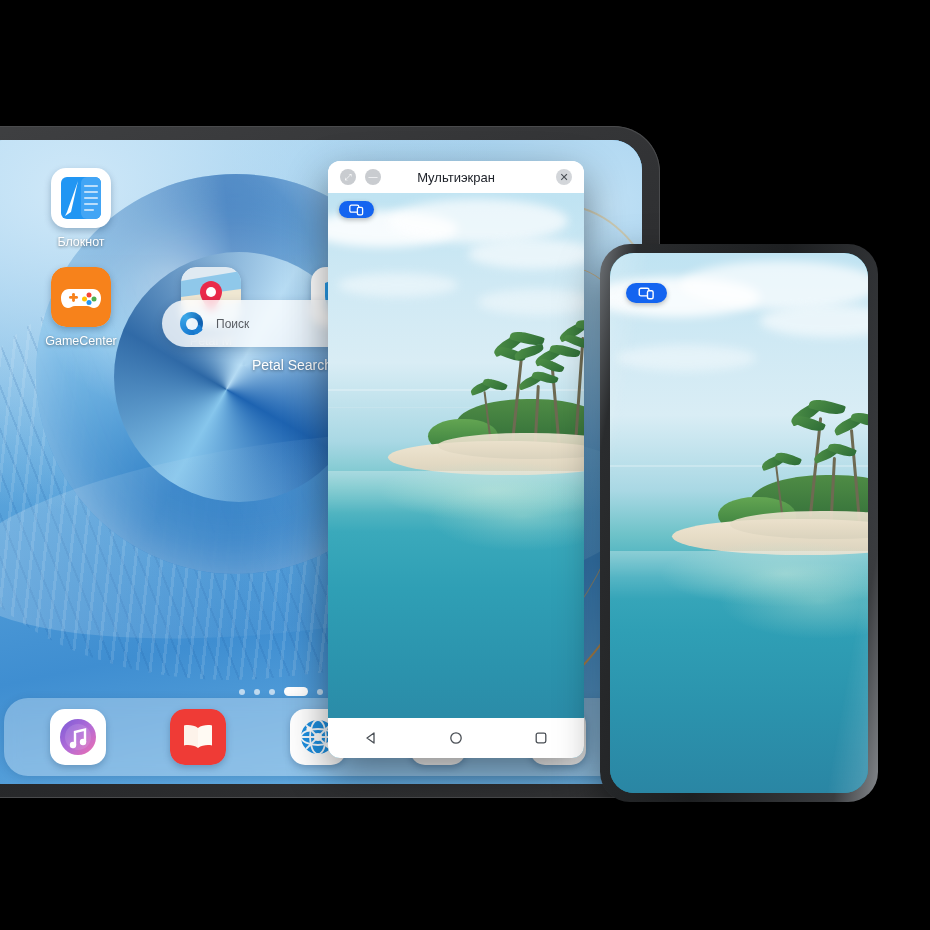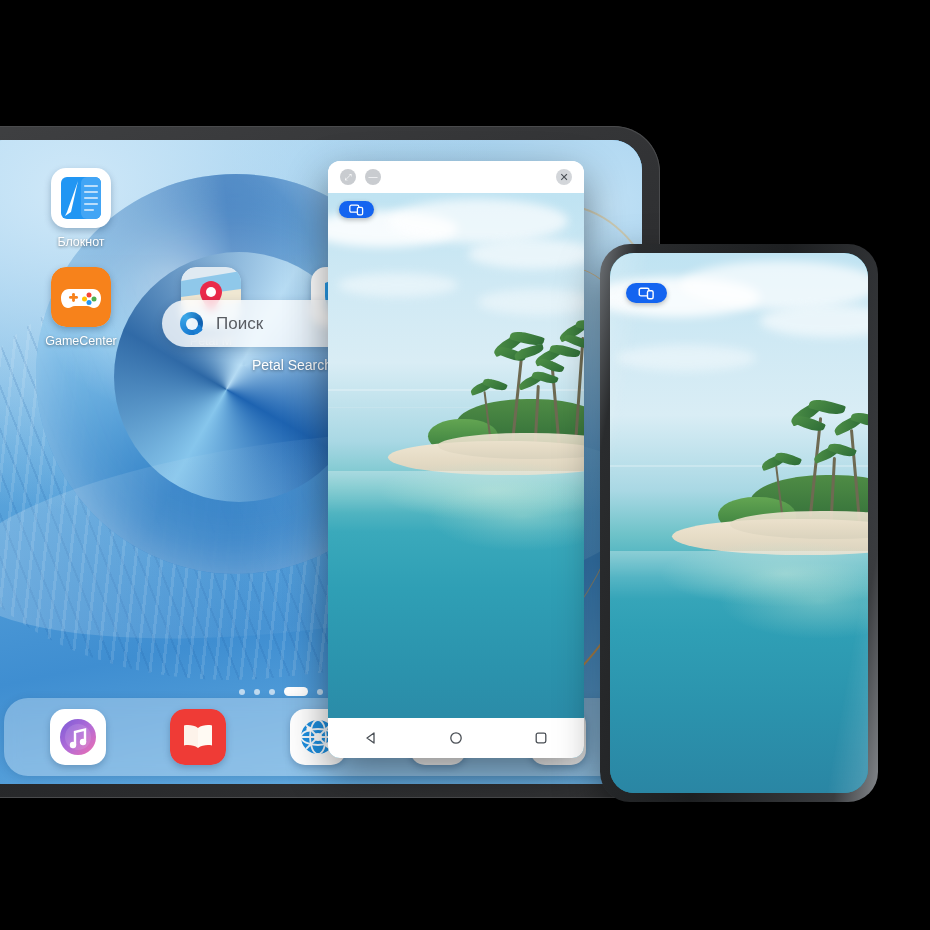--- a/index.html
+++ b/index.html
@@ -55,21 +55,21 @@
     display:flex; align-items:center; justify-content:center; overflow:hidden;
     box-shadow:0 3px 7px rgba(0,40,80,.28); }
   .tlabel{ margin-top:7px; font-size:12.5px; color:#fff; text-shadow:0 1px 3px rgba(0,0,0,.5);
     white-space:nowrap;text-align:right; }
 
   
   .search-widget{ position:absolute; left:168px; top:160px; width:260px; }
   .search-pill{ height:47px; border-radius:24px; background:rgba(255,255,255,.78);
     display:flex; align-items:center; padding:0 18px; gap:13px;
     box-shadow:0 3px 10px rgba(0,40,80,.18); backdrop-filter:blur(4px); }
-  .search-pill .txt{ font-size:17px; color:#595d63; }
+  .search-pill .txt{ font-size:12px; color:#595d63; }
   .search-sub{ margin-top:10px; text-align:center; font-size:14px; color:#fff;
     text-shadow:0 1px 3px rgba(0,0,0,.45); }
   .petal-o{ width:23px; height:23px; border-radius:50%;
     background:conic-gradient(from 200deg,#1b7fd4,#3aa7e8,#0f5fae,#1b7fd4);
     position:relative; }
   .petal-o::after{ content:""; position:absolute; left:5.5px; top:5.5px; width:12px; height:12px;
     border-radius:50%; background:rgba(255,255,255,.92); }
   .petal-o::before{ content:""; position:absolute; right:1px; bottom:2px; width:9px; height:7px;
     background:#1b7fd4; border-radius:2px; transform:rotate(-35deg); }
 
@@ -323,20 +323,21 @@
         </div>
       </div>
 
     </div>
   </div>
 
   <div id="mswin">
     <div class="ms-title">
       <div class="ms-btn">⤢</div>
       <div class="ms-btn sep">—</div>
+      <div class="ttl">Мультиэкран</div>
       <div class="ms-close">✕</div>
     </div>
 
     <div class="ms-body">
       <div class="island">
         <div class="cloud" style="left:-20px;top:18px;width:150px;height:36px"></div>
         <div class="cloud" style="left:60px;top:6px;width:180px;height:44px;opacity:.8"></div>
         <div class="cloud" style="left:140px;top:46px;width:130px;height:30px;opacity:.7"></div>
         <div class="cloud" style="left:10px;top:80px;width:120px;height:24px;opacity:.55"></div>
         <div class="cloud" style="left:150px;top:96px;width:120px;height:26px;opacity:.5"></div>

